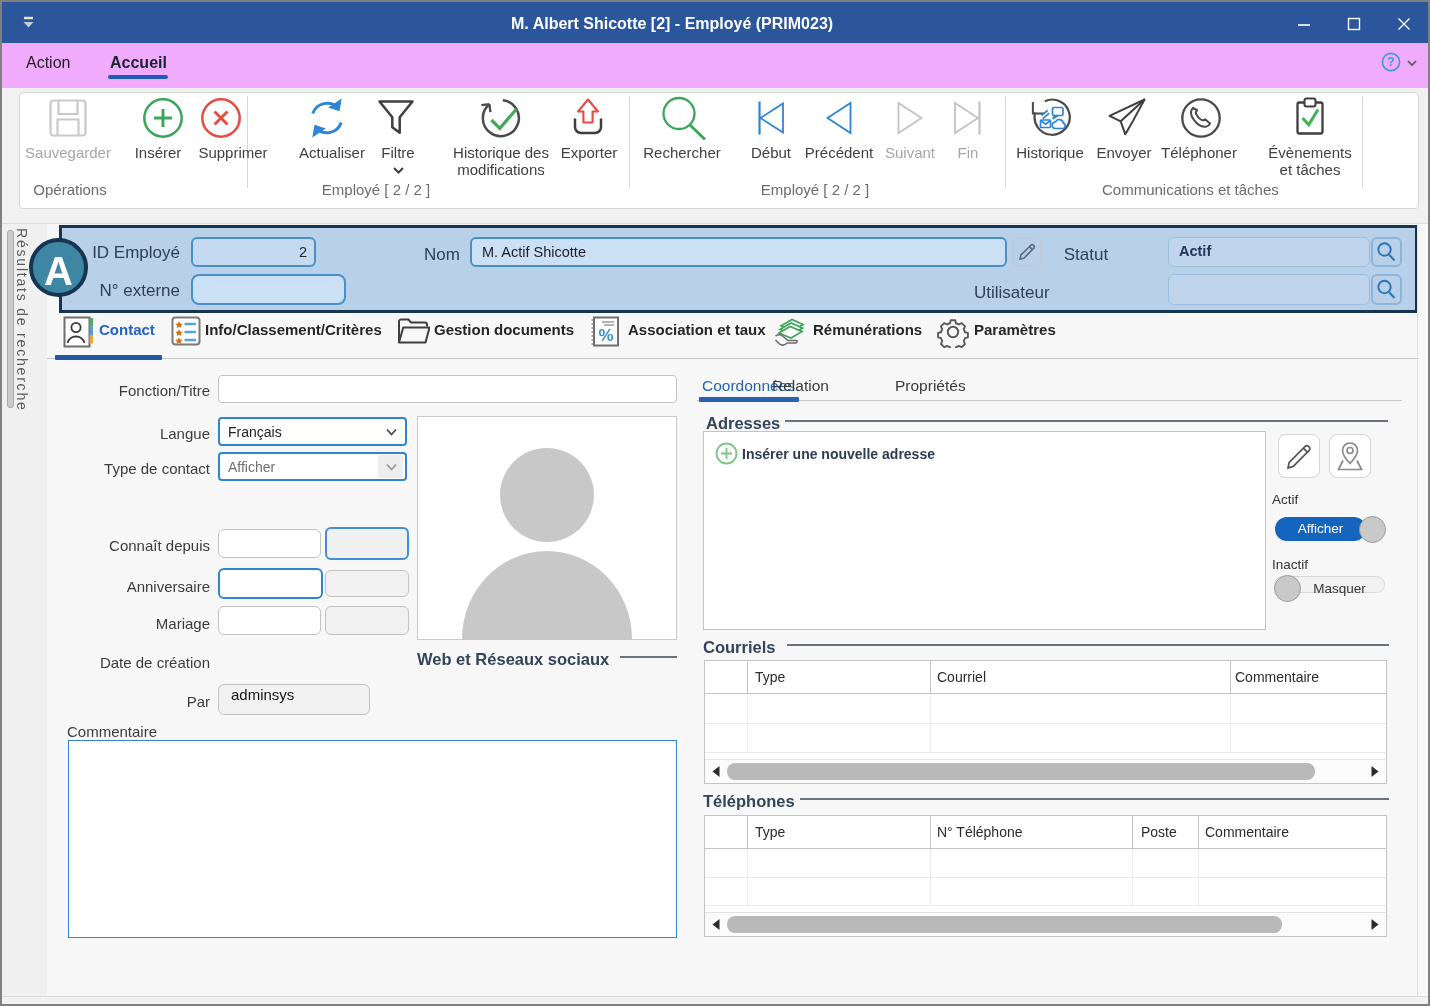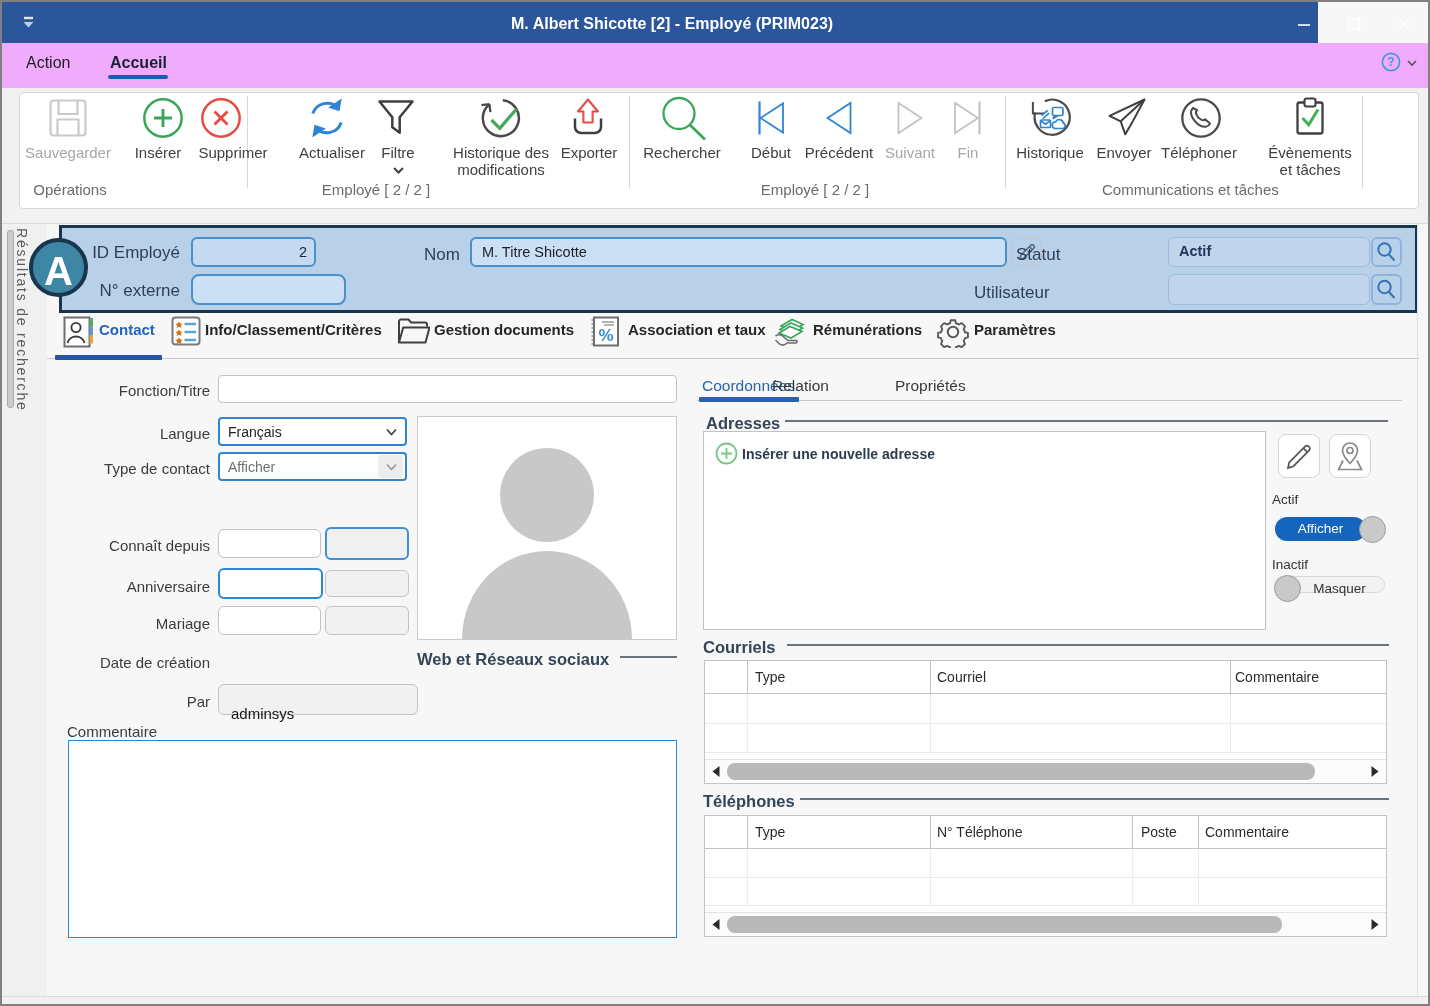--- a/index.html
+++ b/index.html
@@ -1,19 +1,19 @@
 <!DOCTYPE html>
 <html><head><meta charset="utf-8">
 <style>
 *{margin:0;padding:0;box-sizing:border-box;}
 html,body{width:1430px;height:1006px;overflow:hidden;}
 body{font-family:"Liberation Sans",sans-serif;}
 #win{position:relative;width:1430px;height:1006px;background:#f7f7f7;border:2px solid #808080;overflow:hidden;}
 .abs{position:absolute;}
-#titlebar{position:absolute;left:0;top:0;width:1316px;height:41px;background:#2b569c;padding-left:22px;}
+#titlebar{position:absolute;left:0;top:0;width:1426px;height:41px;background:#2b569c;padding-left:22px;}
 #title{position:absolute;left:509px;top:13px;color:#fff;font-size:16px;font-weight:bold;}
 #tabstrip{position:absolute;left:0;top:41px;width:1426px;height:45px;background:#f0abfc;}
 .mtab{position:absolute;top:11px;font-size:16px;color:#1e1e1e;}
 #ribbonzone{position:absolute;left:0;top:86px;width:1426px;height:135px;background:#f1f1f1;}
 #ribbonpanel{position:absolute;left:17px;top:4px;width:1400px;height:117px;background:#fff;border:1px solid #d7d7d7;border-radius:4px;}
 .rsep{position:absolute;top:8px;height:92px;width:1px;background:#d7d7d7;}
 .rlabel{position:absolute;top:56px;font-size:15px;color:#404040;text-align:center;white-space:nowrap;}
 .rlabel.dis{color:#a6a6a6;}
 .rcap{position:absolute;top:93px;font-size:15px;color:#6e6a66;text-align:center;white-space:nowrap;}
 .ricon{position:absolute;top:8px;}
@@ -176,27 +176,27 @@
       <div id="sidethumb"></div>
       <div id="sidetext">Résultats de recherche</div>
     </div>
 <div id="botstrip"></div>
 <div id="hl"></div>
 <div class="hlbl" style="left:38px;top:241px;width:140px;text-align:right">ID Employé</div>
 <div class="hfield" style="left:189px;top:235px;width:125px;height:30px;background:#c5d9f0;border:2px solid #4a90c8;border-radius:6px;font-size:14.5px;color:#26262e;text-align:right;padding:5px 7px 0 0">2</div>
 <div class="hlbl" style="left:38px;top:279px;width:140px;text-align:right">N° externe</div>
 <div class="hfield" style="left:189px;top:272px;width:155px;height:31px;background:#cbdff5;border:2px solid #4a90c8;border-radius:8px;"></div>
 <div class="hlbl" style="left:320px;top:243px;width:138px;text-align:right">Nom</div>
-<div class="hfield" style="left:468px;top:235px;width:537px;height:30px;background:#cbdff5;border:2px solid #4a90c8;border-radius:6px;font-size:14.5px;color:#1d1d27;padding:5px 0 0 10px">M. Titre Shicotte</div>
+<div class="hfield" style="left:468px;top:235px;width:537px;height:30px;background:#cbdff5;border:2px solid #4a90c8;border-radius:6px;font-size:14.5px;color:#1d1d27;padding:5px 0 0 10px">M. Actif Shicotte</div>
 <div class="hfield" style="left:1010px;top:235px;width:30px;height:30px;border:2px solid #becbdb;border-radius:6px;">
 <svg width="26" height="26" viewBox="0 0 26 26" fill="none" stroke="#5a6b7d" stroke-width="1.6">
         <path d="M6 20 L6.8 16.2 L16.8 6.2 a1.8 1.8 0 0 1 2.6 0 l.4 .4 a1.8 1.8 0 0 1 0 2.6 L9.8 19.2 Z"></path>
         <path d="M15.4 7.6 l3 3"></path>
       </svg></div>
-<div class="hlbl" style="left:1014px;top:243px;width:140px;text-align:left">Statut</div>
+<div class="hlbl" style="left:1014px;top:243px;width:140px;text-align:center">Statut</div>
 <div class="hfield" style="left:1166px;top:235px;width:202px;height:30px;background:#c0d5ec;border:1.5px solid #9cbede;border-radius:6px;font-size:14.5px;font-weight:600;color:#22355c;padding:5px 0 0 10px">Actif</div>
 <div class="hfield" style="left:1369px;top:235px;width:31px;height:30px;border:2px solid #8fb4dc;border-radius:6px;">
 <svg width="26" height="26" viewBox="0 0 26 26" fill="none" stroke="#2e75b6" stroke-width="2">
         <circle cx="11.5" cy="10.5" r="6.2"></circle>
         <path d="M16 15.5 L21.5 21.5"></path>
       </svg></div>
 <div class="hlbl" style="left:972px;top:281px;width:140px;text-align:left">Utilisateur</div>
 <div class="hfield" style="left:1166px;top:272px;width:202px;height:31px;background:#c0d5ec;border:1.5px solid #9cbede;border-radius:6px;"></div>
 <div class="hfield" style="left:1369px;top:272px;width:31px;height:31px;border:2px solid #8fb4dc;border-radius:6px;">
 <svg width="26" height="26" viewBox="0 0 26 26" fill="none" stroke="#2e75b6" stroke-width="2">
@@ -276,21 +276,21 @@
 <div class="inp" style="left:216px;top:527px;width:103px;height:29px;border-radius:6px"></div>
 <div class="inp" style="left:323px;top:525px;width:84px;height:33px;background:#f0f0f0;border:2px solid #3f8fd6;border-radius:6px"></div>
 <div class="flbl" style="left:68px;top:576px;width:140px">Anniversaire</div>
 <div class="inp blue" style="left:216px;top:566px;width:105px;height:31px;border-radius:6px"></div>
 <div class="inp grey" style="left:323px;top:568px;width:84px;height:27px;border-radius:6px"></div>
 <div class="flbl" style="left:68px;top:613px;width:140px">Mariage</div>
 <div class="inp" style="left:216px;top:604px;width:103px;height:29px;border-radius:6px"></div>
 <div class="inp grey" style="left:323px;top:604px;width:84px;height:29px;border-radius:6px"></div>
 <div class="flbl" style="left:68px;top:652px;width:140px">Date de création</div>
 <div class="flbl" style="left:68px;top:691px;width:140px">Par</div>
-<div class="inp grey" style="left:216px;top:682px;width:200px;height:31px;border-radius:6px;font-size:15px;color:#141414;padding:20px 0 0 12px">adminsys</div>
+<div class="inp grey" style="left:216px;top:682px;width:152px;height:31px;border-radius:6px;font-size:15px;color:#141414;padding:1px 0 0 12px">adminsys</div>
 <div class="flbl" style="left:65px;top:721px;width:140px;text-align:left">Commentaire</div>
 <div class="abs" style="left:66px;top:738px;width:609px;height:198px;background:#fff;border:1.5px solid #2e86d1"></div>
 <div class="abs" style="left:415px;top:414px;width:260px;height:224px;background:#fff;border:1px solid #c9c9c9;overflow:hidden">
 <svg width="258" height="222" viewBox="0 0 258 222">
         <circle cx="129" cy="78" r="47" fill="#c8c8c8"></circle>
         <path d="M44 222 a85 88 0 0 1 170 0 Z" fill="#c8c8c8"></path>
       </svg></div>
 <div class="ghead" style="left:415px;top:648px">Web et Réseaux sociaux</div>
 <div class="gline" style="left:618px;top:654px;width:57px"></div>
 <div class="rtab" style="left:700px;top:375px;color:#2565b0">Coordonnées</div>

